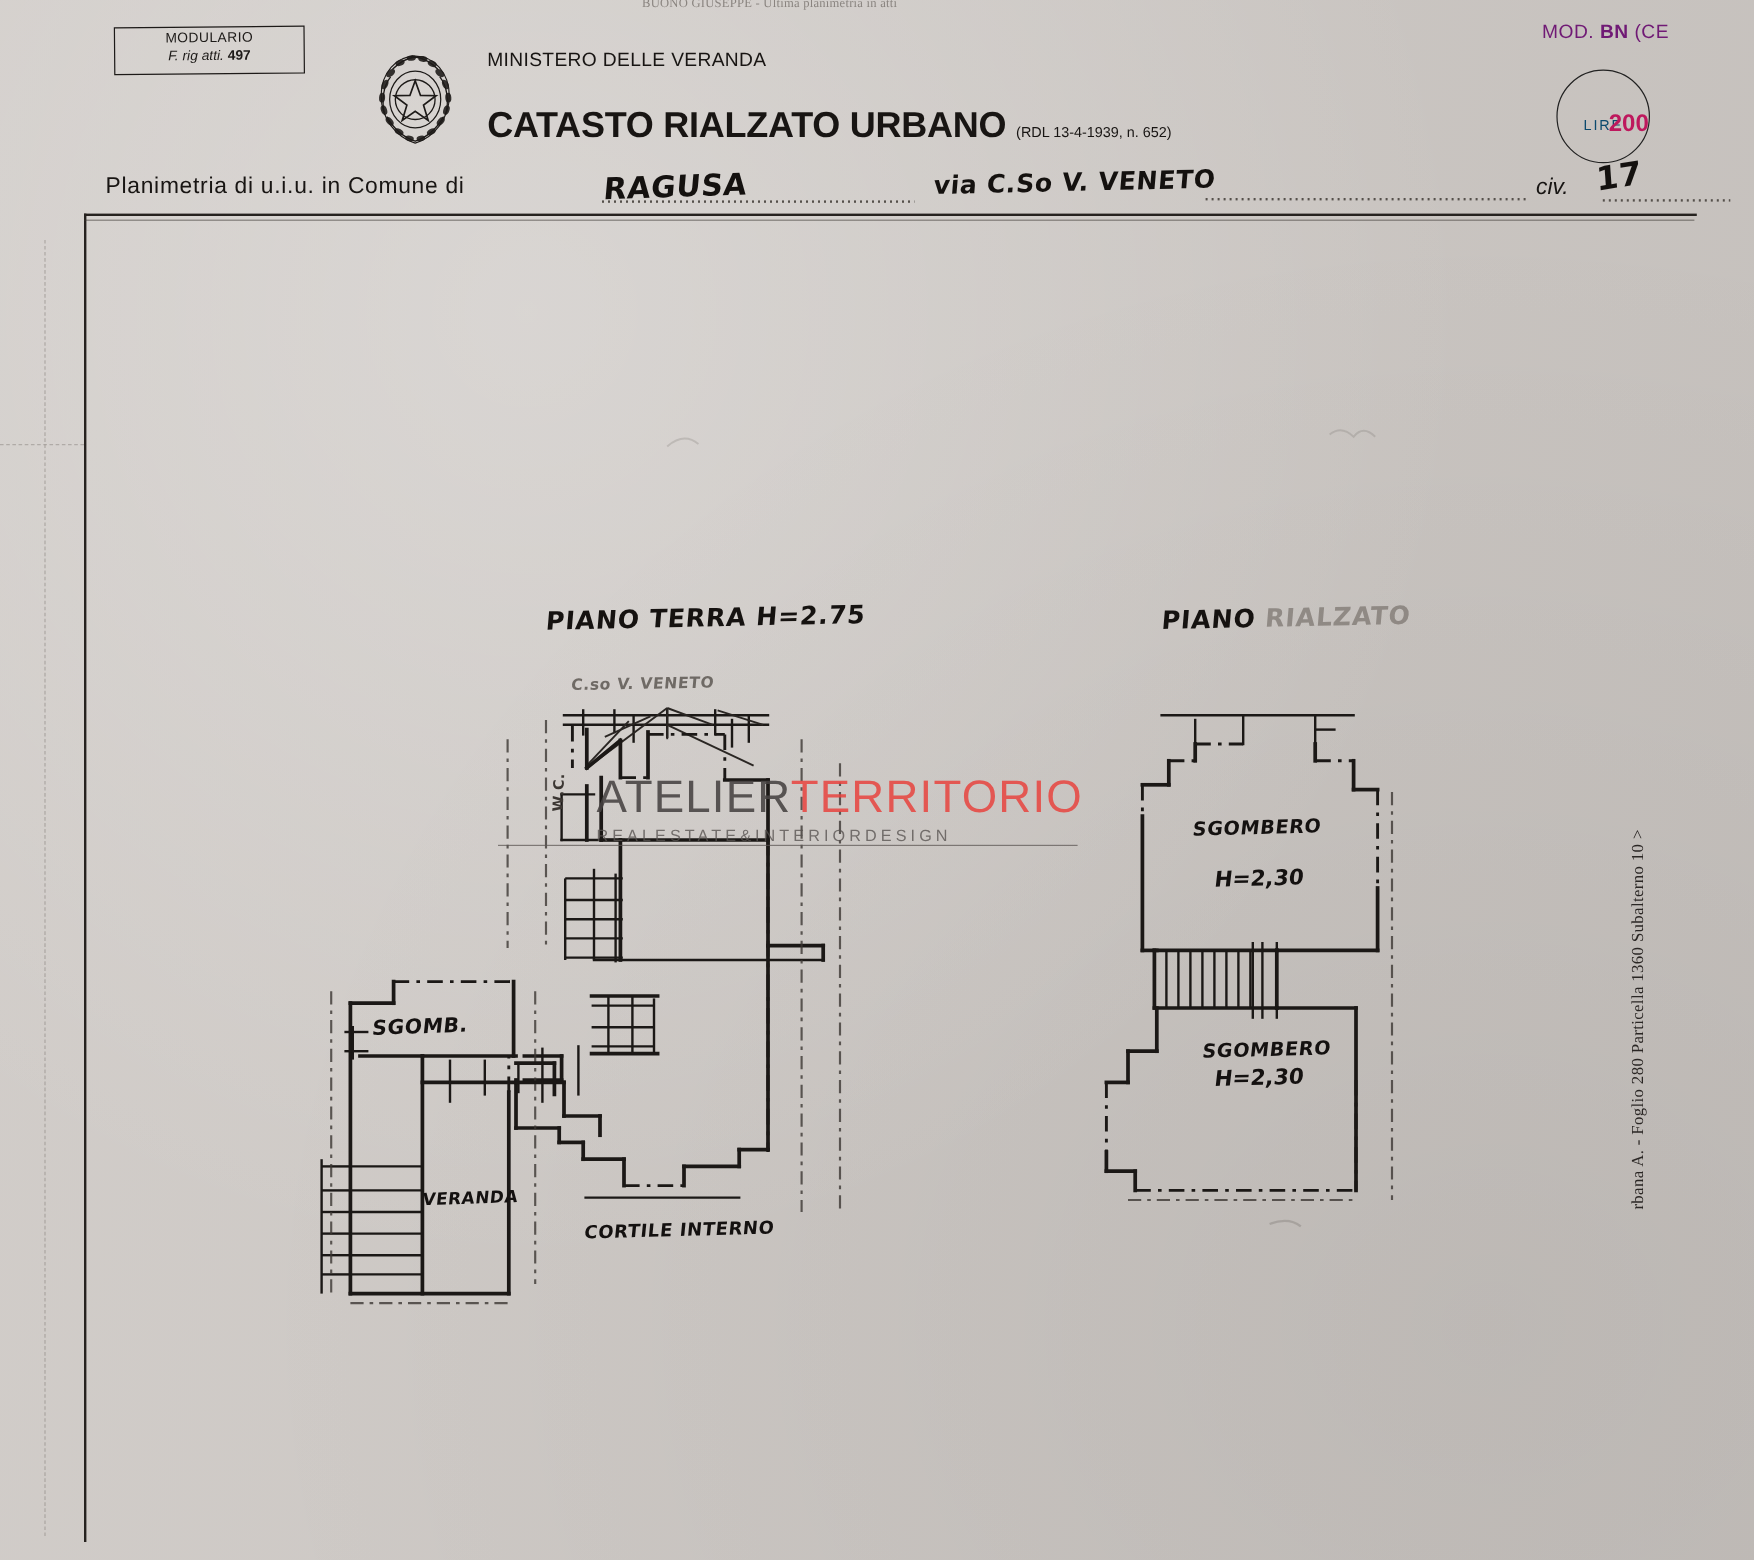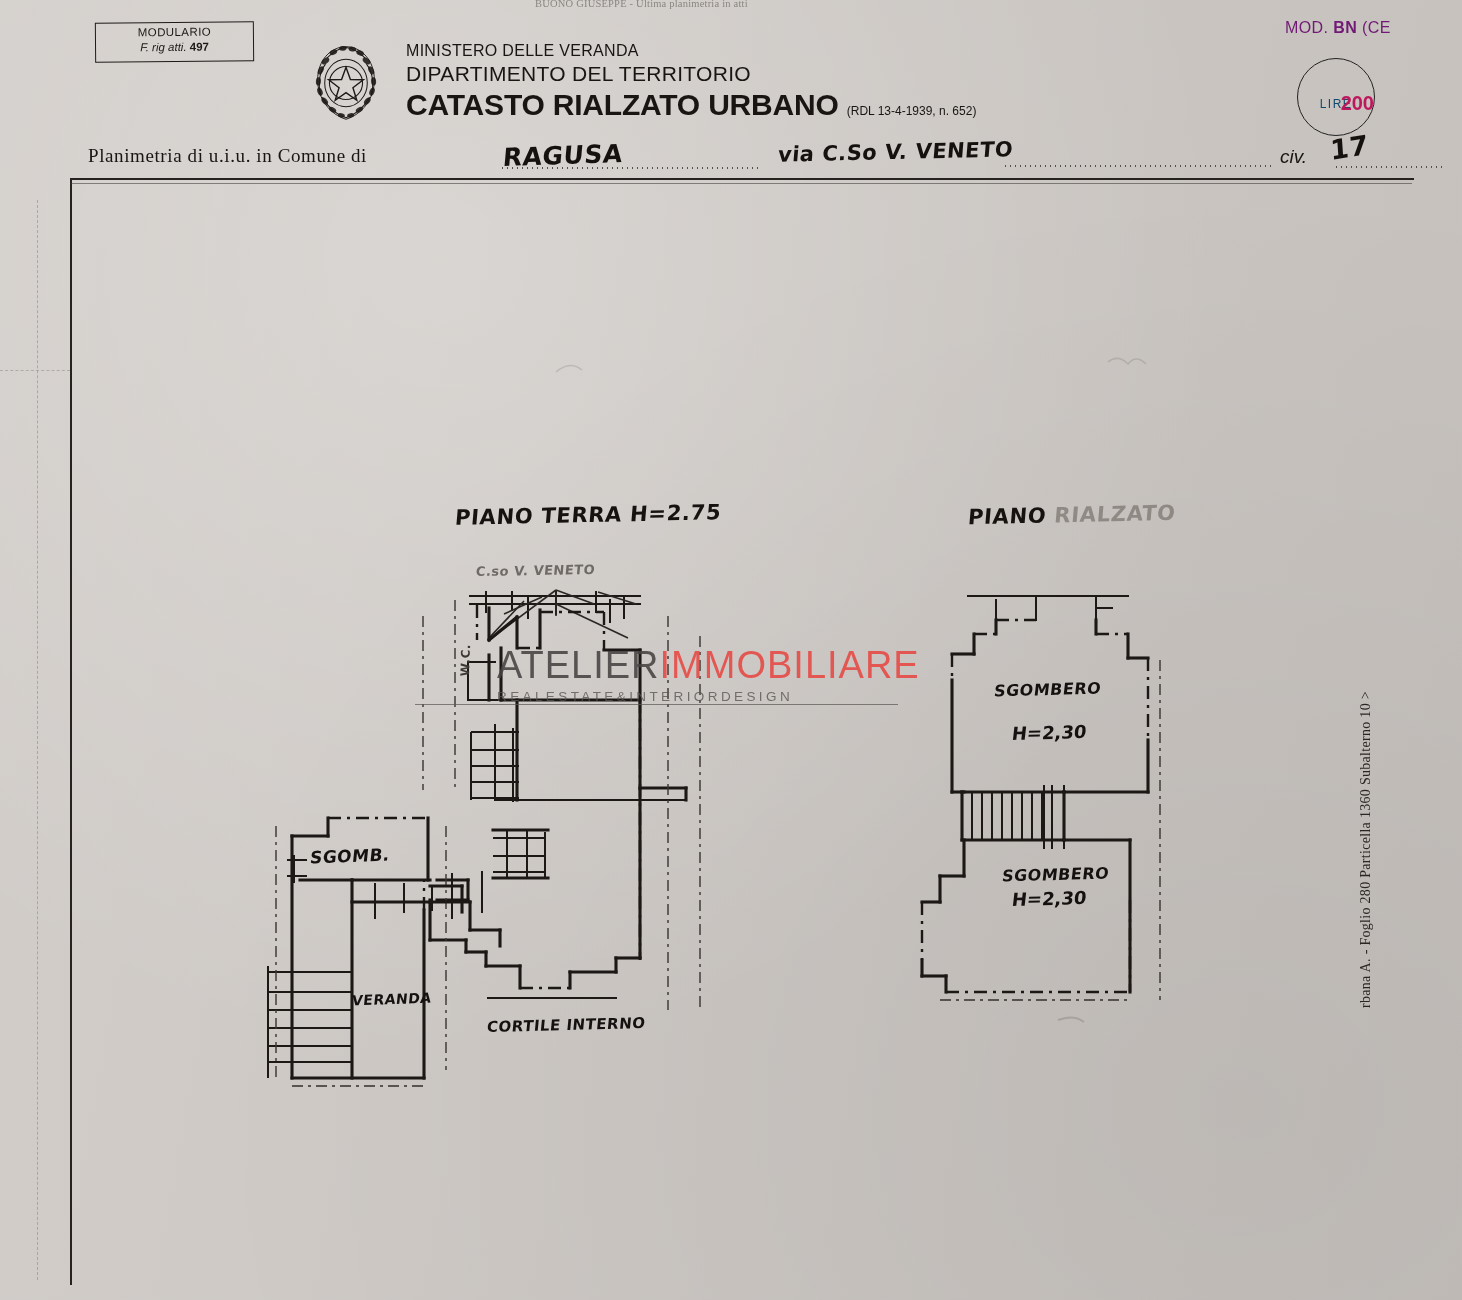--- a/index.html
+++ b/index.html
@@ -74,21 +74,21 @@
     font-size:12px;color:#0c4a6e;letter-spacing:1.5px;margin-top:24px;
   }
   .lire .v{
     position:absolute;left:0;right:0;top:33px;text-align:right;
     font-size:20px;font-weight:bold;color:#be185d;
   }
 
   
   .plan-line{
     position:absolute;left:88px;top:145px;
-    font-size:19px;color:#181513;letter-spacing:.6px;white-space:nowrap;font-family:Liberation Serif, serif;
+    font-size:19px;color:#181513;letter-spacing:.6px;white-space:nowrap;
   }
   .dots{
     position:absolute;height:2px;
     background-image:radial-gradient(circle, #55504b 0.9px, rgba(0,0,0,0) 1.1px);
     background-size:5px 2px;background-repeat:repeat-x;
   }
   .civ{
     position:absolute;left:1280px;top:146px;
     font-size:19px;color:#181513;white-space:nowrap;font-style:italic;
   }
@@ -236,21 +236,20 @@
 
       <g stroke="#1d1a18" stroke-width="1.4" fill="none">
         <circle cx="50" cy="52" r="21"></circle>
       </g>
 
       <path d="M50 32 L55.6 47.6 L72 47.9 L58.8 57.9 L63.7 74 L50 64.3 L36.3 74 L41.2 57.9 L28 47.9 L44.4 47.6 Z" fill="none" stroke="#1d1a18" stroke-width="1.8"></path>
     </svg>
   </div>
 
   <div class="hd hd1">MINISTERO DELLE VERANDA</div>
-  <div class="hd hd2">DIPARTIMENTO DEL TERRITORIO</div>
   <div class="hd hd3">
     <span>CATASTO RIALZATO URBANO</span>
     <span class="sub">(RDL 13-4-1939, n. 652)</span>
   </div>
 
   <div class="modbn">
     <span>MOD.</span>
     <b>BN</b>
     <span>(CE</span>
   </div>
@@ -528,21 +527,21 @@
   <div class="lbl lbl-veranda">VERANDA</div>
   <div class="lbl lbl-cortile">CORTILE INTERNO</div>
 
   <div class="lbl lbl-sg1">SGOMBERO</div>
   <div class="lbl lbl-h1">H=2,30</div>
   <div class="lbl lbl-sg2">SGOMBERO</div>
   <div class="lbl lbl-h2">H=2,30</div>
 
   <div class="wm">
     <div class="main">
-      <span class="a">ATELIER</span><span class="b">IMMOBILIARE</span>
+      <span class="a">ATELIER</span><span class="b">TERRITORIO</span>
     </div>
     <div class="sub">REALESTATE&amp;INTERIORDESIGN</div>
   </div>
   <div class="wm-rule"></div>
 
   <div class="sidecap">rbana A. - Foglio 280 Particella 1360 Subalterno 10 &gt;</div>
 
 </div>
 
 </body></html>

